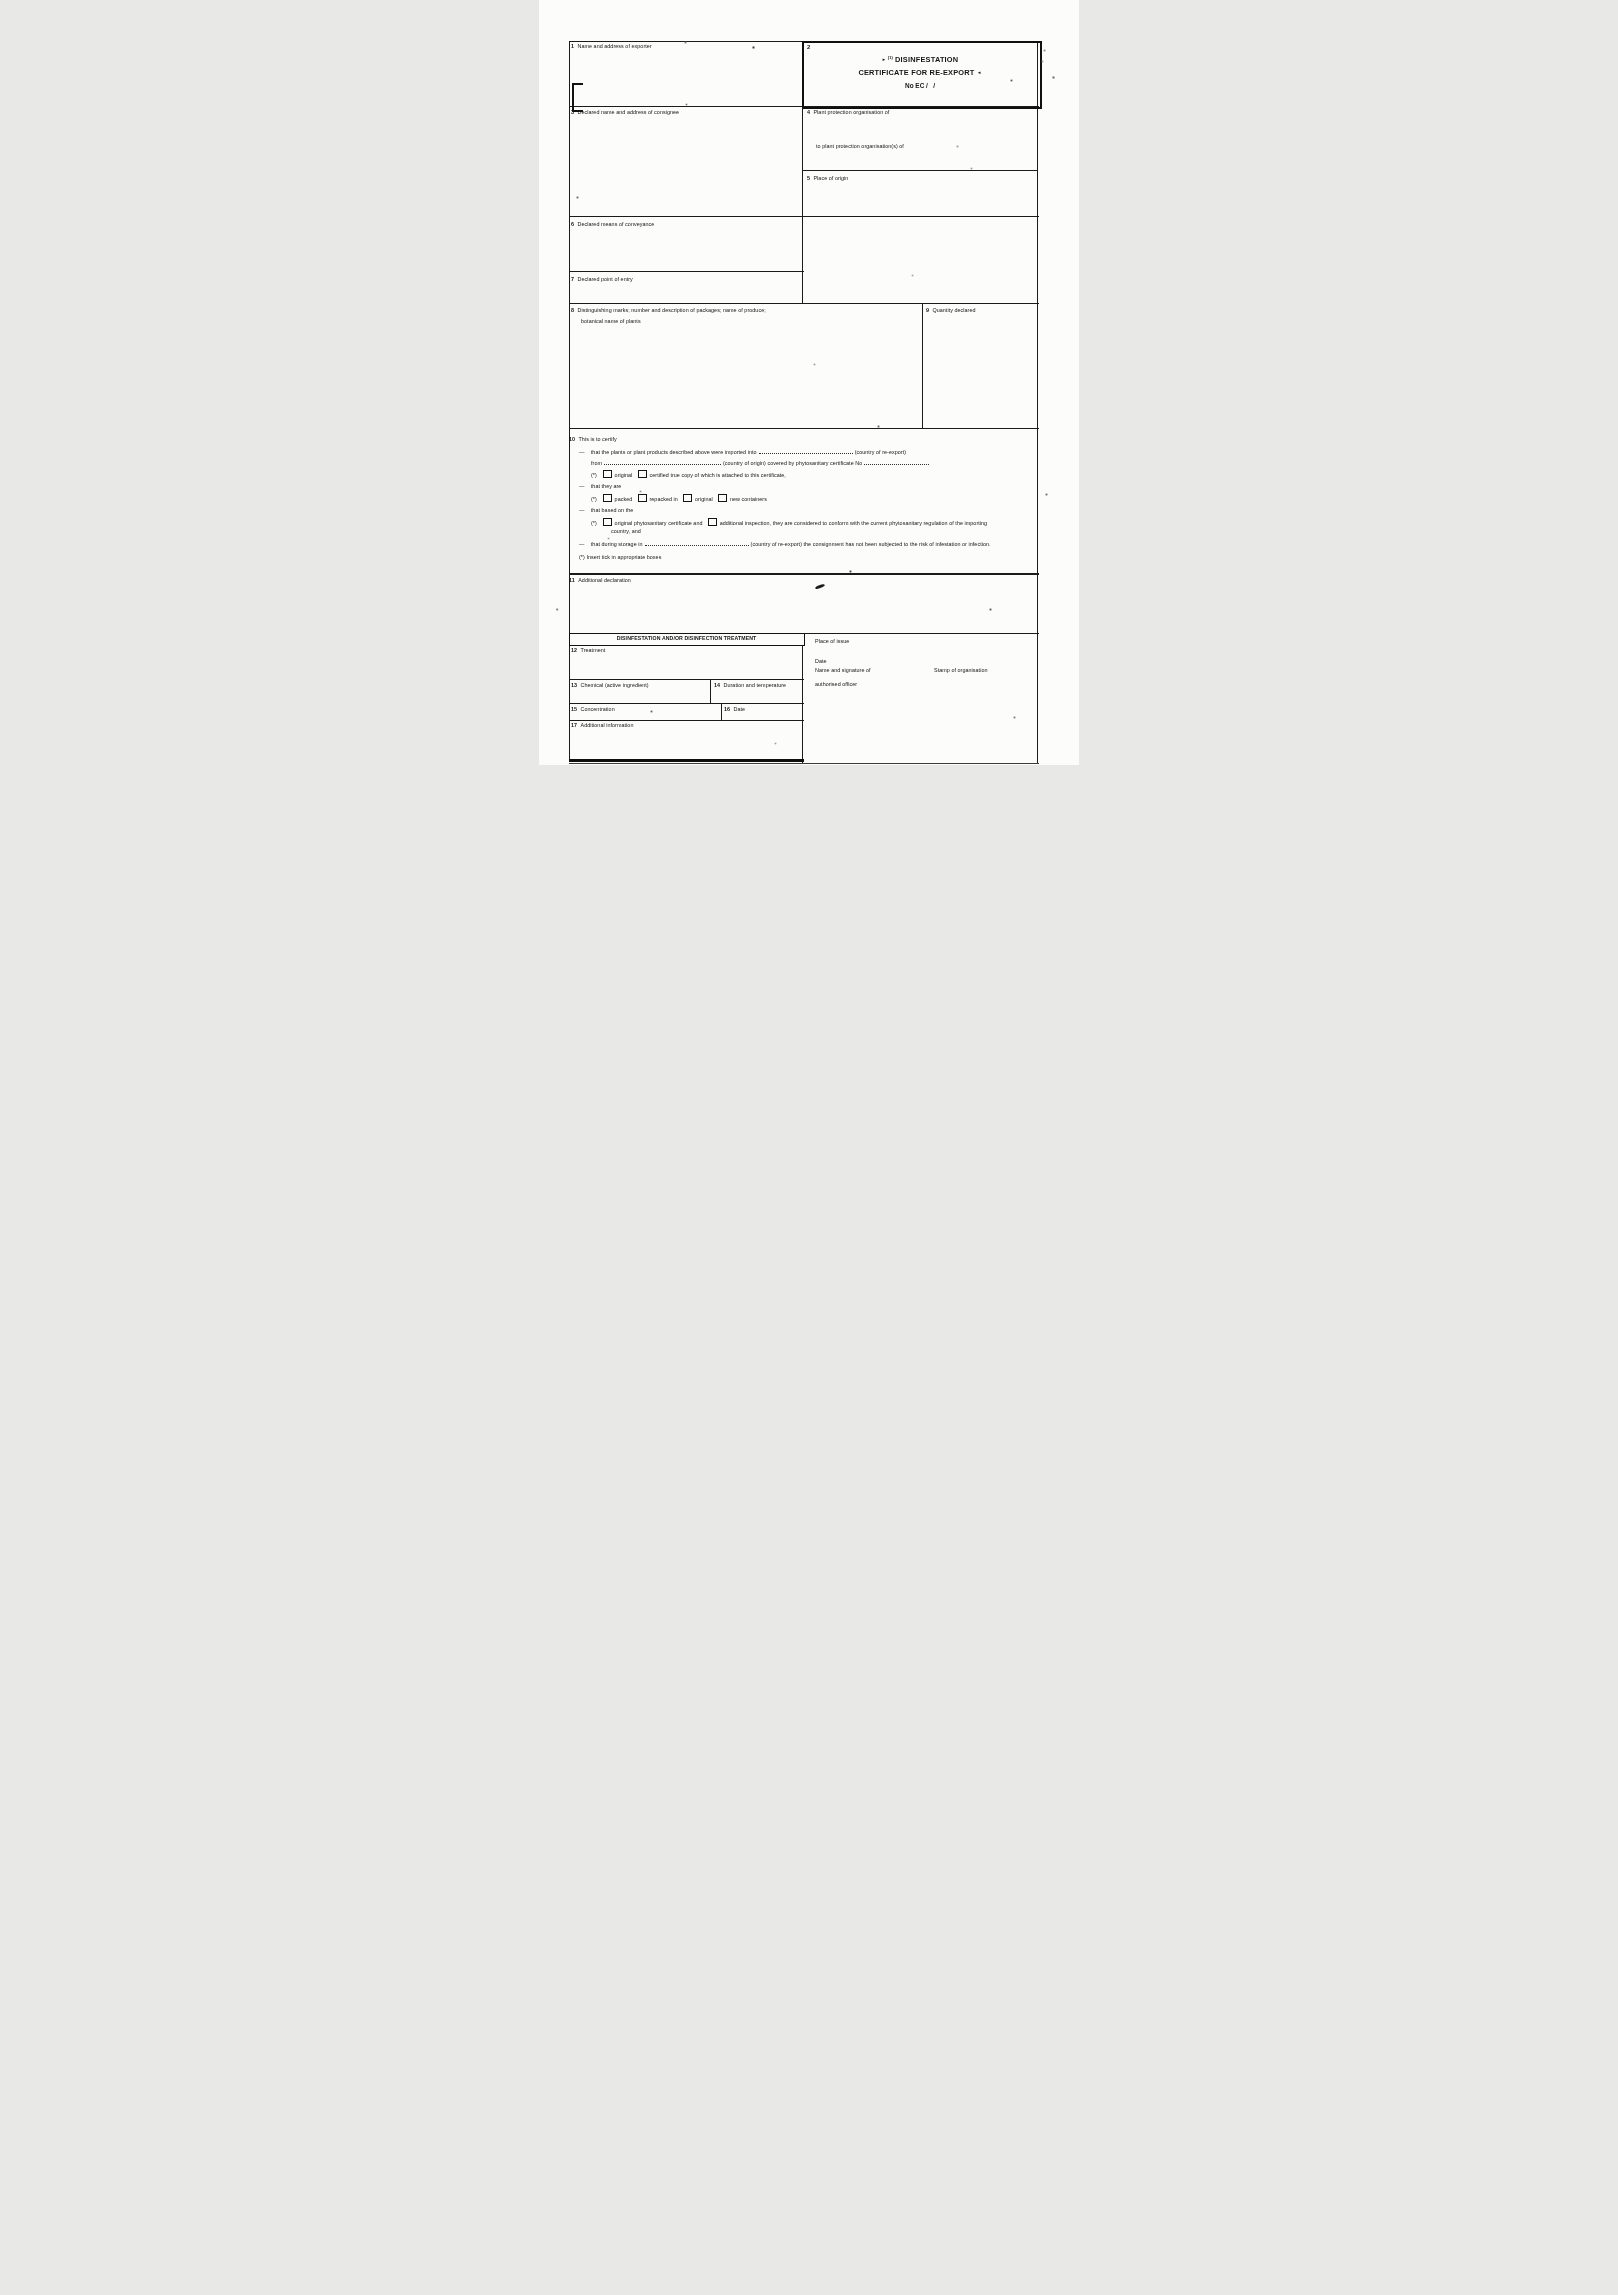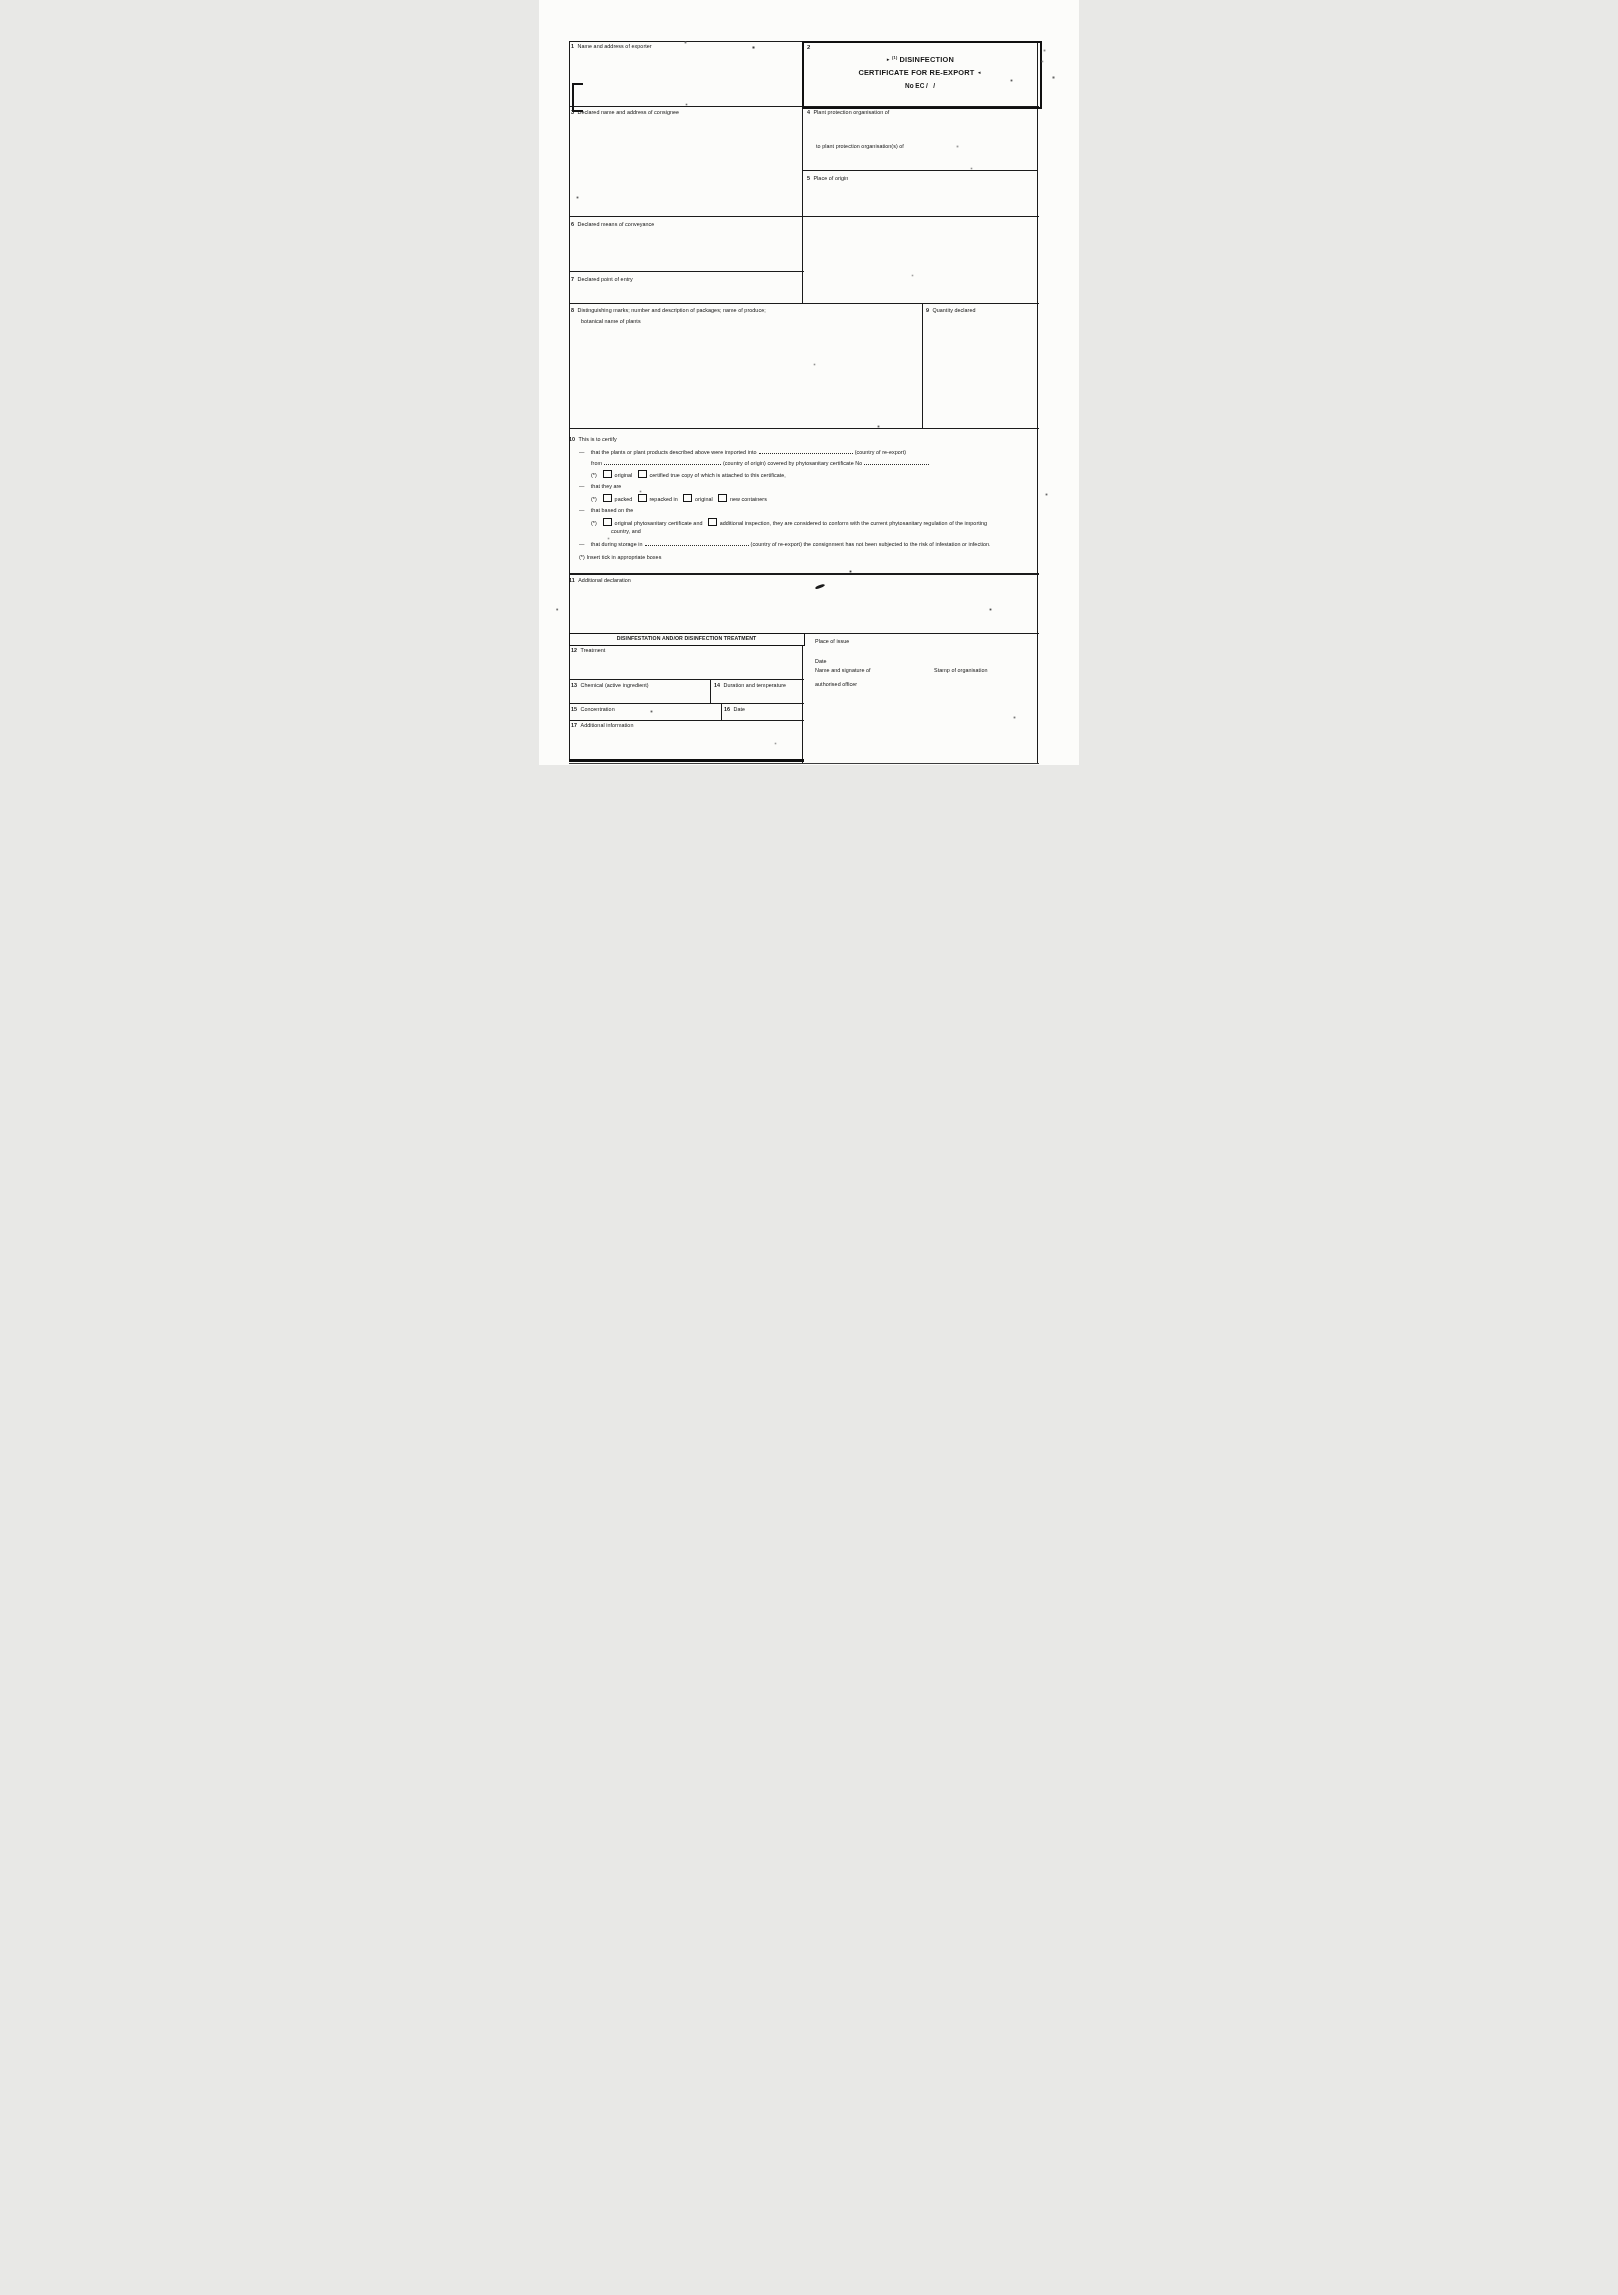--- a/index.html
+++ b/index.html
@@ -68,21 +68,21 @@
   <div class="hl" style="left:29.5px;top:679px;width:235px;"></div>
   <div class="hl" style="left:29.5px;top:703px;width:235px;"></div>
   <div class="hl" style="left:29.5px;top:720px;width:235px;"></div>
   <div class="vl" style="left:171px;top:679px;height:24.6px;"></div>
   <div class="vl" style="left:182px;top:703px;height:16.7px;"></div>
   <div class="thick" style="left:29.5px;top:759px;width:235px;height:2.5px;"></div>
 
   <div class="box2"></div>
   <div class="b2num">2</div>
   <div class="tline t1">
-    <span class="arr">►</span><span class="sup">(1)</span><span>DISINFECTION</span>
+    <span class="arr">►</span><span class="sup">(1)</span><span>DISINFESTATION</span>
   </div>
   <div class="tline t2">
     <span>CERTIFICATE FOR RE-EXPORT</span><span class="arr2">◄</span>
   </div>
   <div class="tline t3">No EC /   /</div>
 
   <div class="lbl" style="left:32px;top:43px;">
     <span class="n">1</span><span>Name and address of exporter</span>
   </div>
   <div class="bracket"></div>

